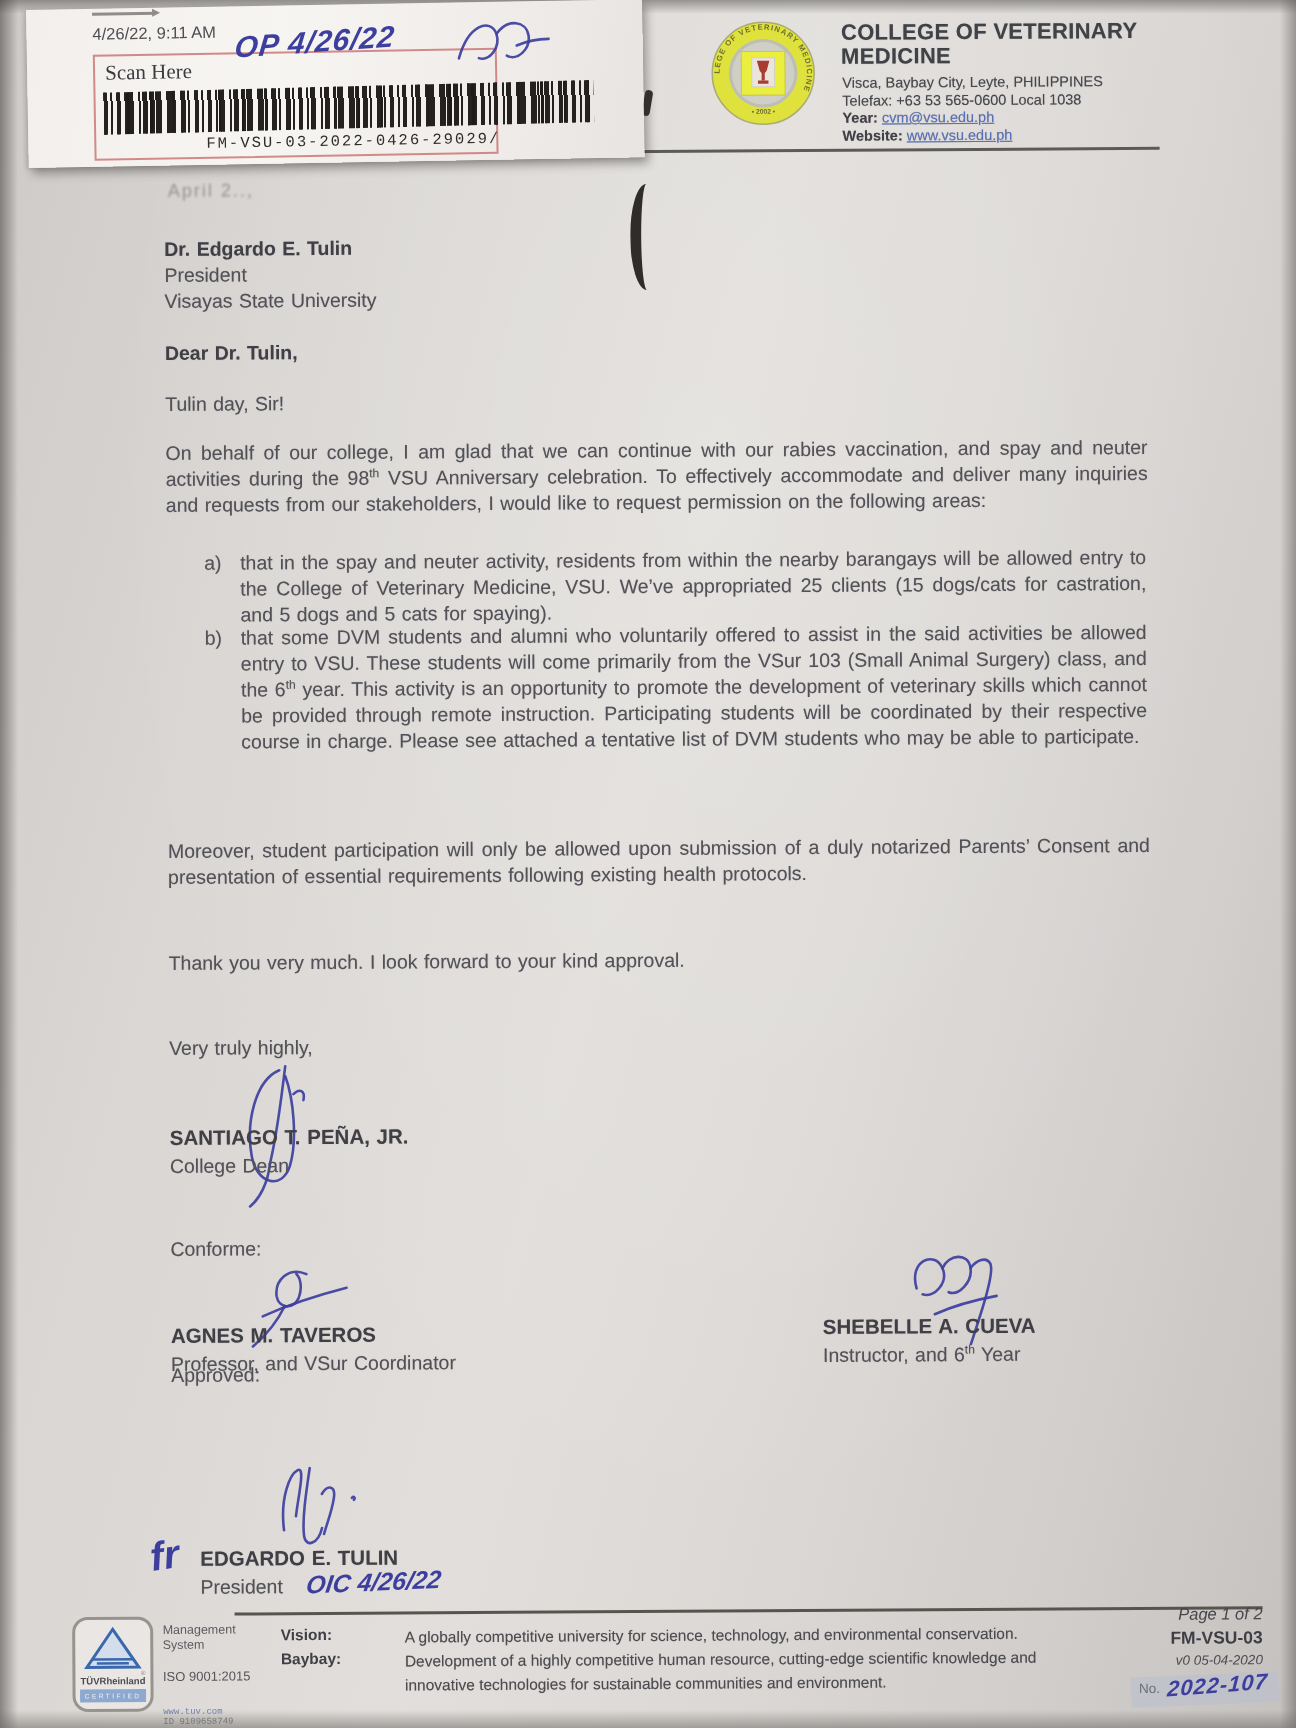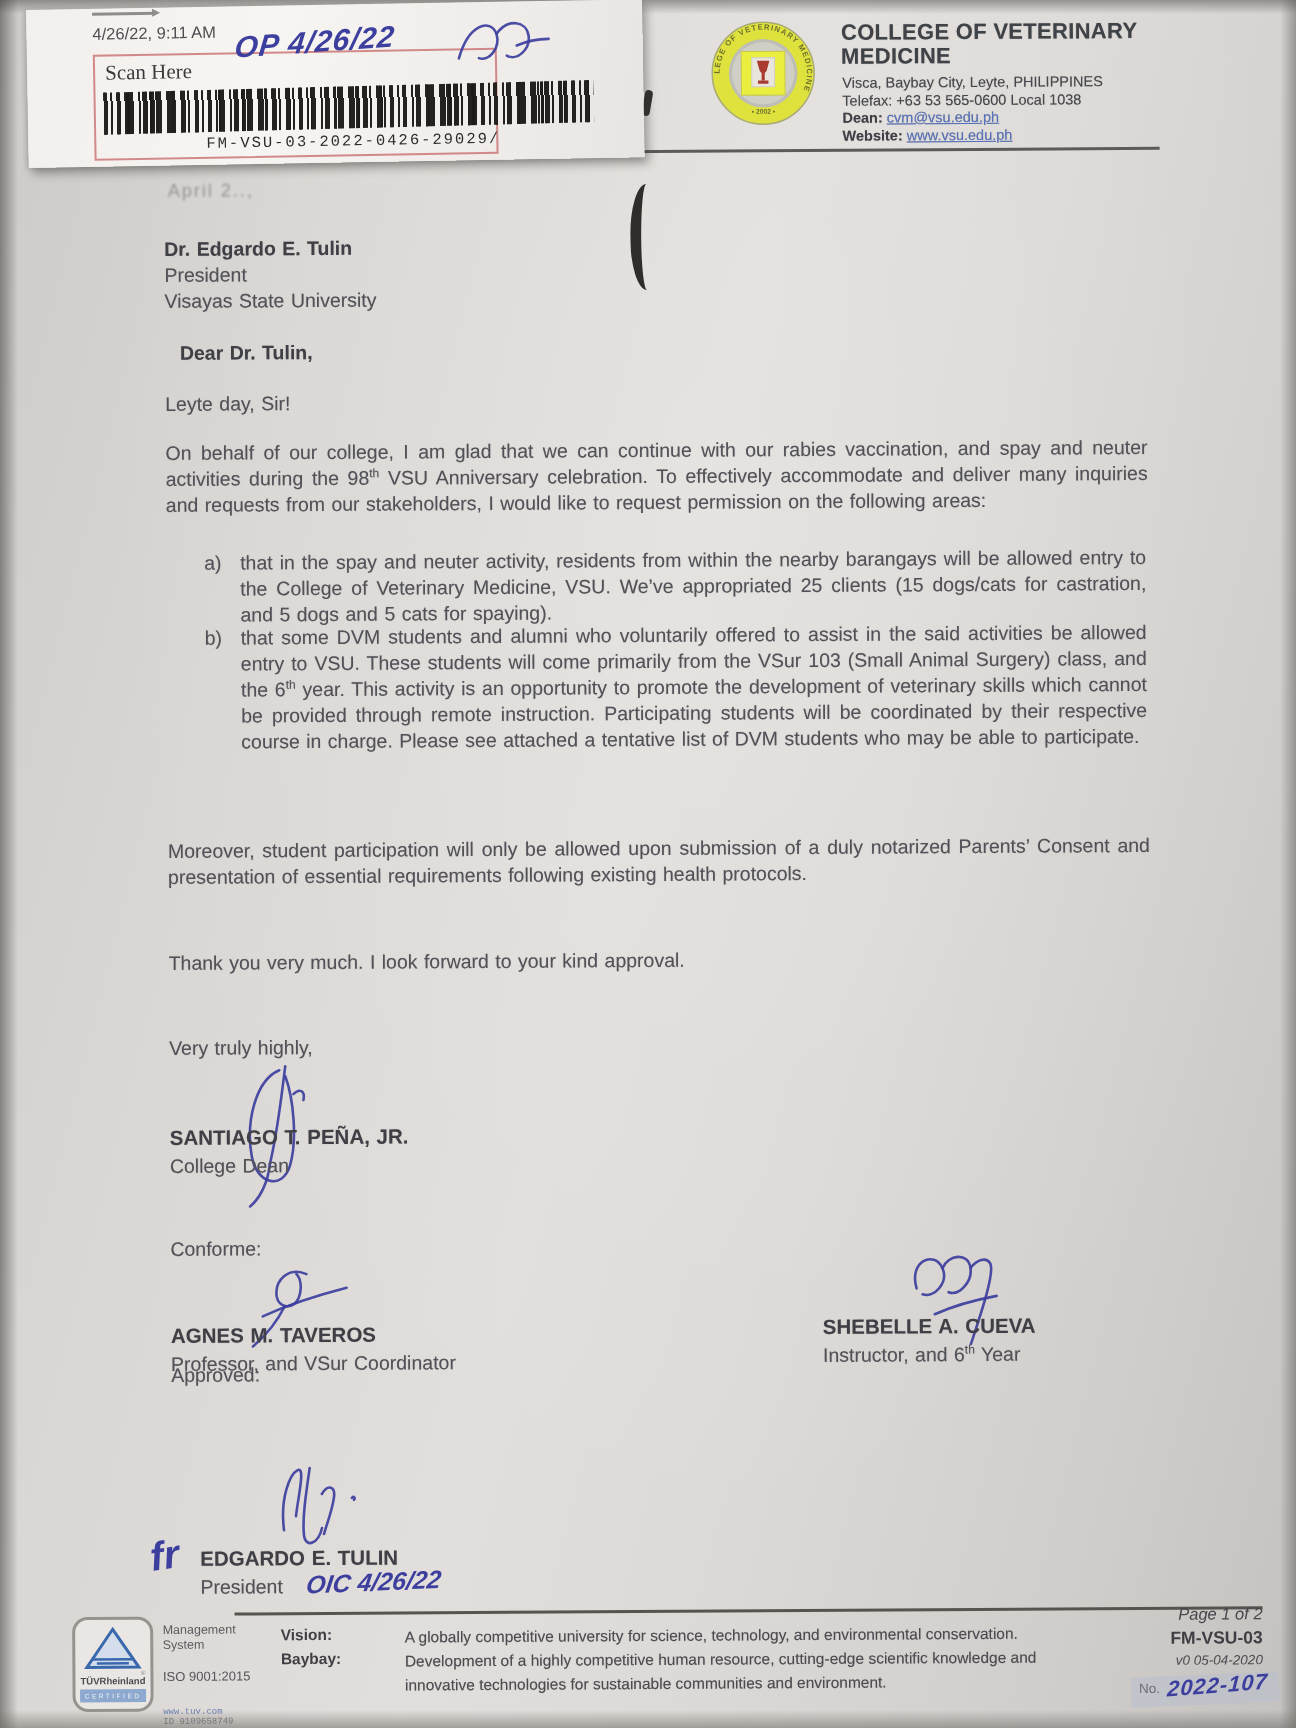--- a/index.html
+++ b/index.html
@@ -115,38 +115,38 @@
       <text x="50" y="89" font-size="6.5" text-anchor="middle" fill="#6d7030" font-weight="bold">• 2002 •</text>
     </svg>
 
     <div class="abs lh-title">
       <div>COLLEGE OF VETERINARY</div>
       <div>MEDICINE</div>
     </div>
     <div class="abs lh-contact">
       <div>Visca, Baybay City, Leyte, PHILIPPINES</div>
       <div>Telefax: +63 53 565-0600 Local 1038</div>
-      <div><span class="b">Dean:</span> <span class="link">cvm@vsu.edu.ph</span></div>
+      <div><span class="b">Year:</span> <span class="link">cvm@vsu.edu.ph</span></div>
       <div><span class="b">Website:</span> <span class="link">www.vsu.edu.ph</span></div>
     </div>
     <div class="abs lh-rule"></div>
 
     <div class="abs mark-dot"></div>
     <div class="abs mark-paren"></div>
 
     <div class="abs date-faint">April 2..,</div>
 
     <div class="abs body-text" style="left:168px; top:233px;">
       <div class="b">Dr. Edgardo E. Tulin</div>
       <div>President</div>
       <div>Visayas State University</div>
     </div>
 
-    <div class="abs body-text b" style="left:168px; top:337px;margin-left:15px;">Dear Dr. Tulin,</div>
-    <div class="abs body-text" style="left:168px; top:388px;">Leyte day, Sir!</div>
+    <div class="abs body-text b" style="left:168px; top:337px;">Dear Dr. Tulin,</div>
+    <div class="abs body-text" style="left:168px; top:388px;">Tulin day, Sir!</div>
 
     <div class="abs body-text just" style="left:168px; top:437px; width:982px;"><span>On behalf of our college, I am glad that we can continue with our rabies vaccination, and spay and neuter activities during the 98</span><span class="sup">th</span><span> VSU Anniversary celebration. To effectively accommodate and deliver many inquiries and requests from our stakeholders, I would like to request permission on the following areas:</span></div>
 
     <div class="abs body-text" style="left:206px; top:547px;">a)</div>
     <div class="abs body-text just" style="left:242px; top:547px; width:906px;">that in the spay and neuter activity, residents from within the nearby barangays will be allowed entry to the College of Veterinary Medicine, VSU. We’ve appropriated 25 clients (15 dogs/cats for castration, and 5 dogs and 5 cats for spaying).</div>
 
     <div class="abs body-text" style="left:206px; top:622px;">b)</div>
     <div class="abs body-text just" style="left:242px; top:622px; width:906px;"><span>that some DVM students and alumni who voluntarily offered to assist in the said activities be allowed entry to VSU. These students will come primarily from the VSur 103 (Small Animal Surgery) class, and the 6</span><span class="sup">th</span><span> year. This activity is an opportunity to promote the development of veterinary skills which cannot be provided through remote instruction. Participating students will be coordinated by their respective course in charge. Please see attached a tentative list of DVM students who may be able to participate.</span></div>
 
     <div class="abs body-text just" style="left:168px; top:835px; width:982px;">Moreover, student participation will only be allowed upon submission of a duly notarized Parents’ Consent and presentation of essential requirements following existing health protocols.</div>

